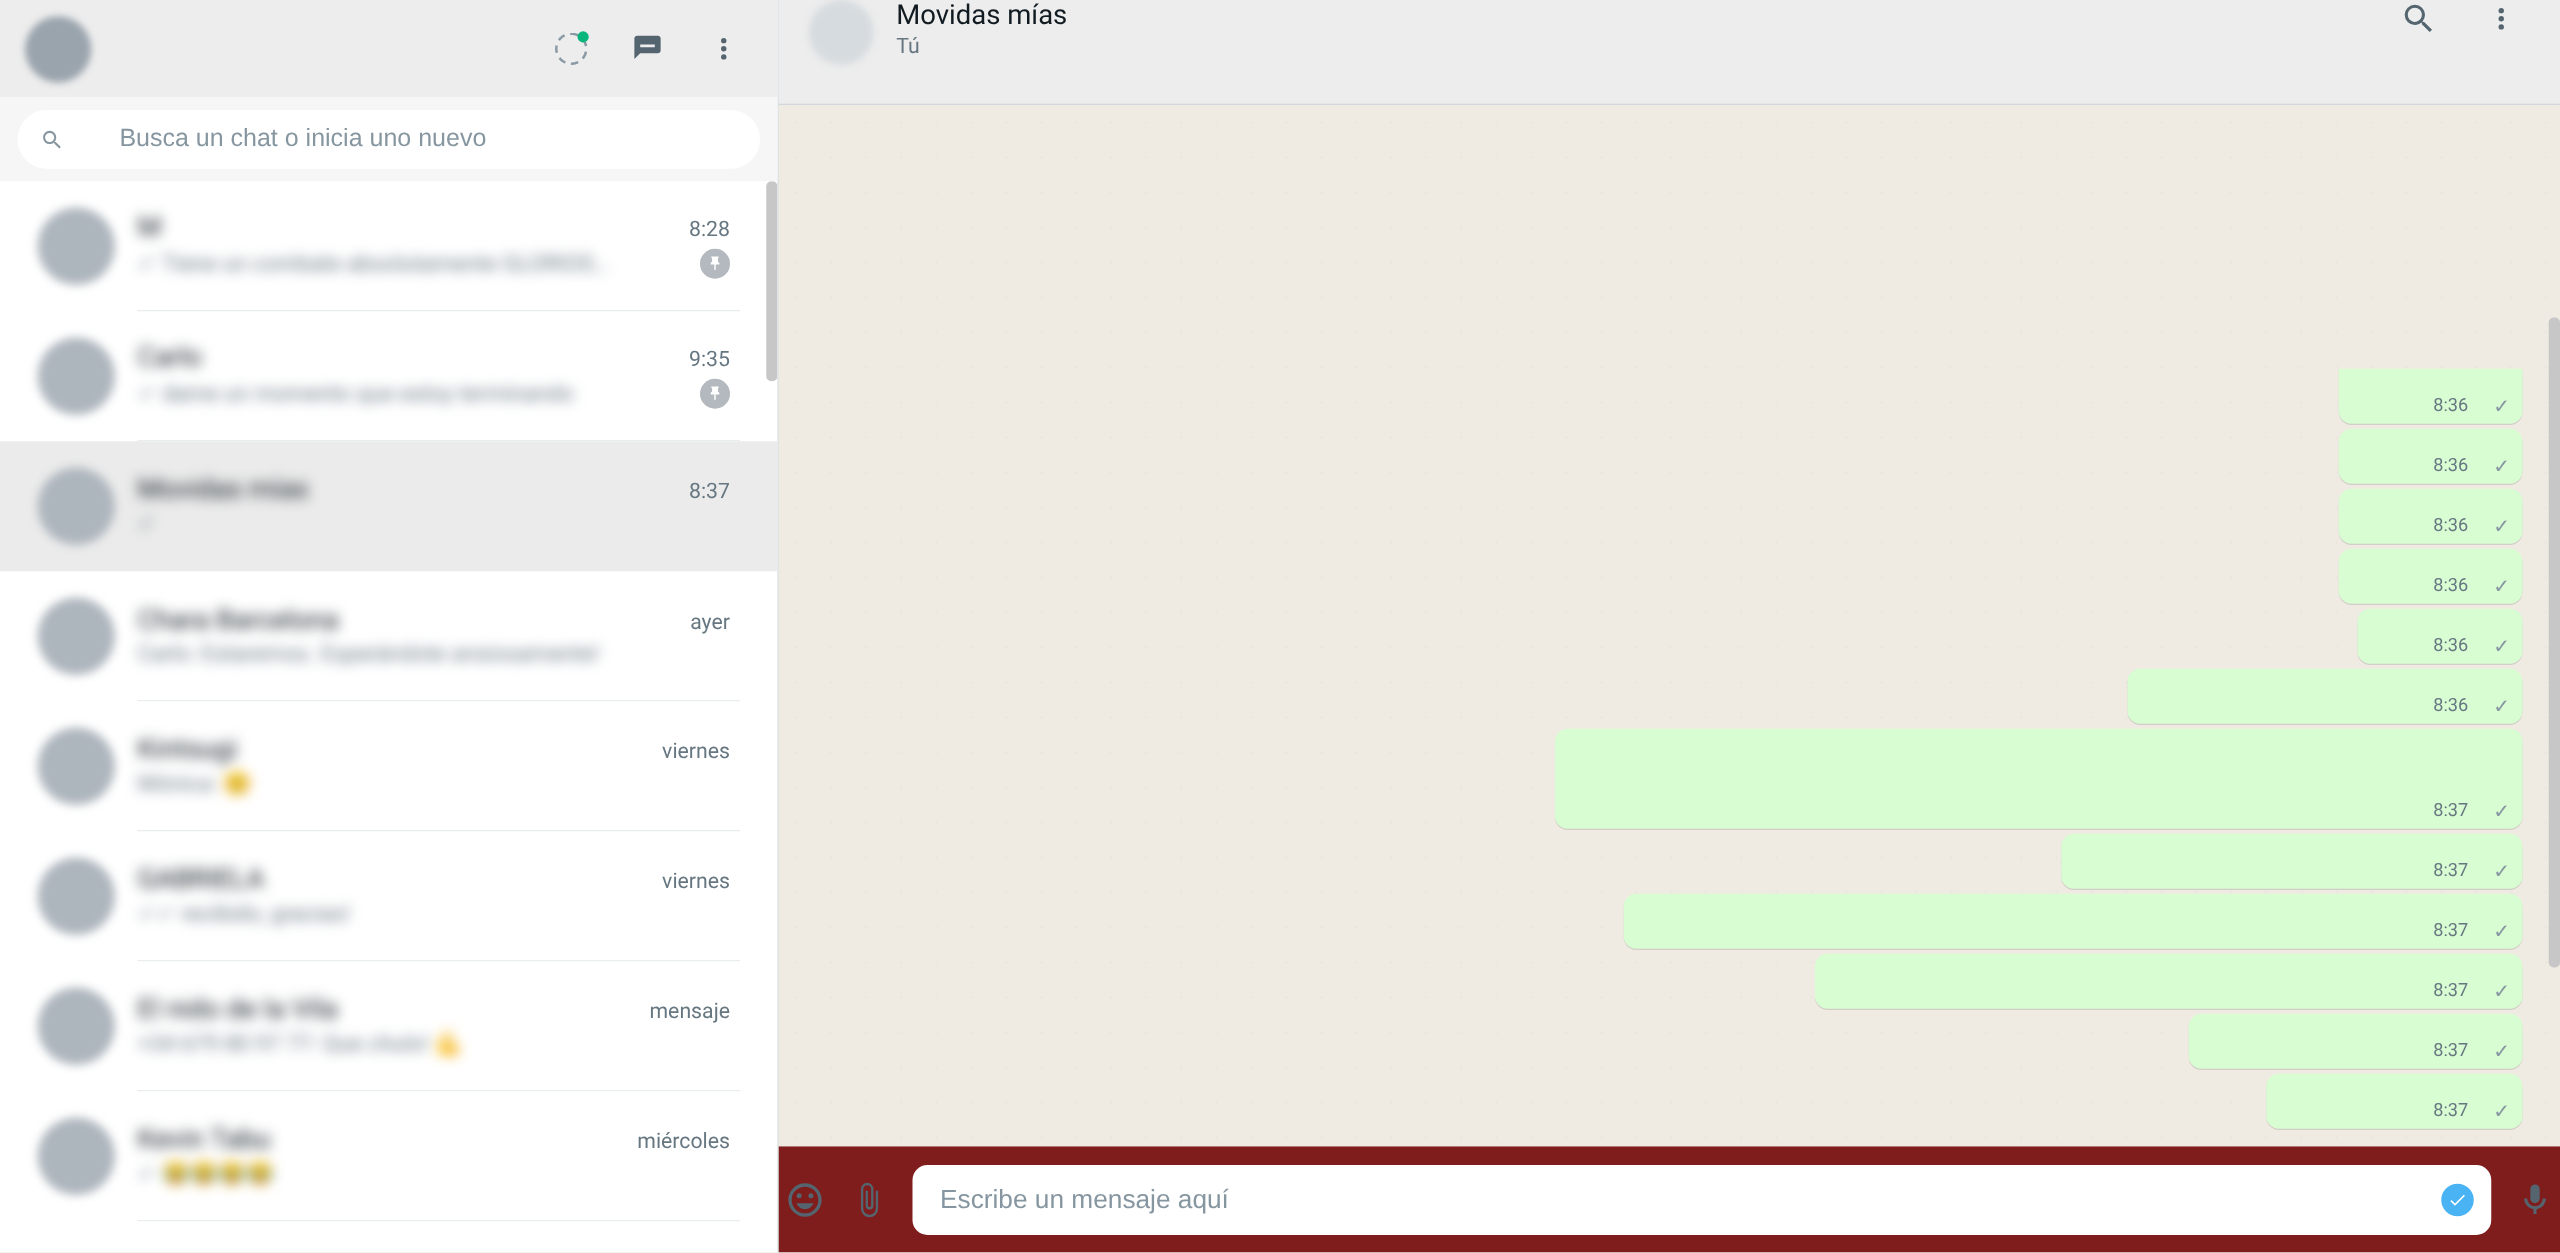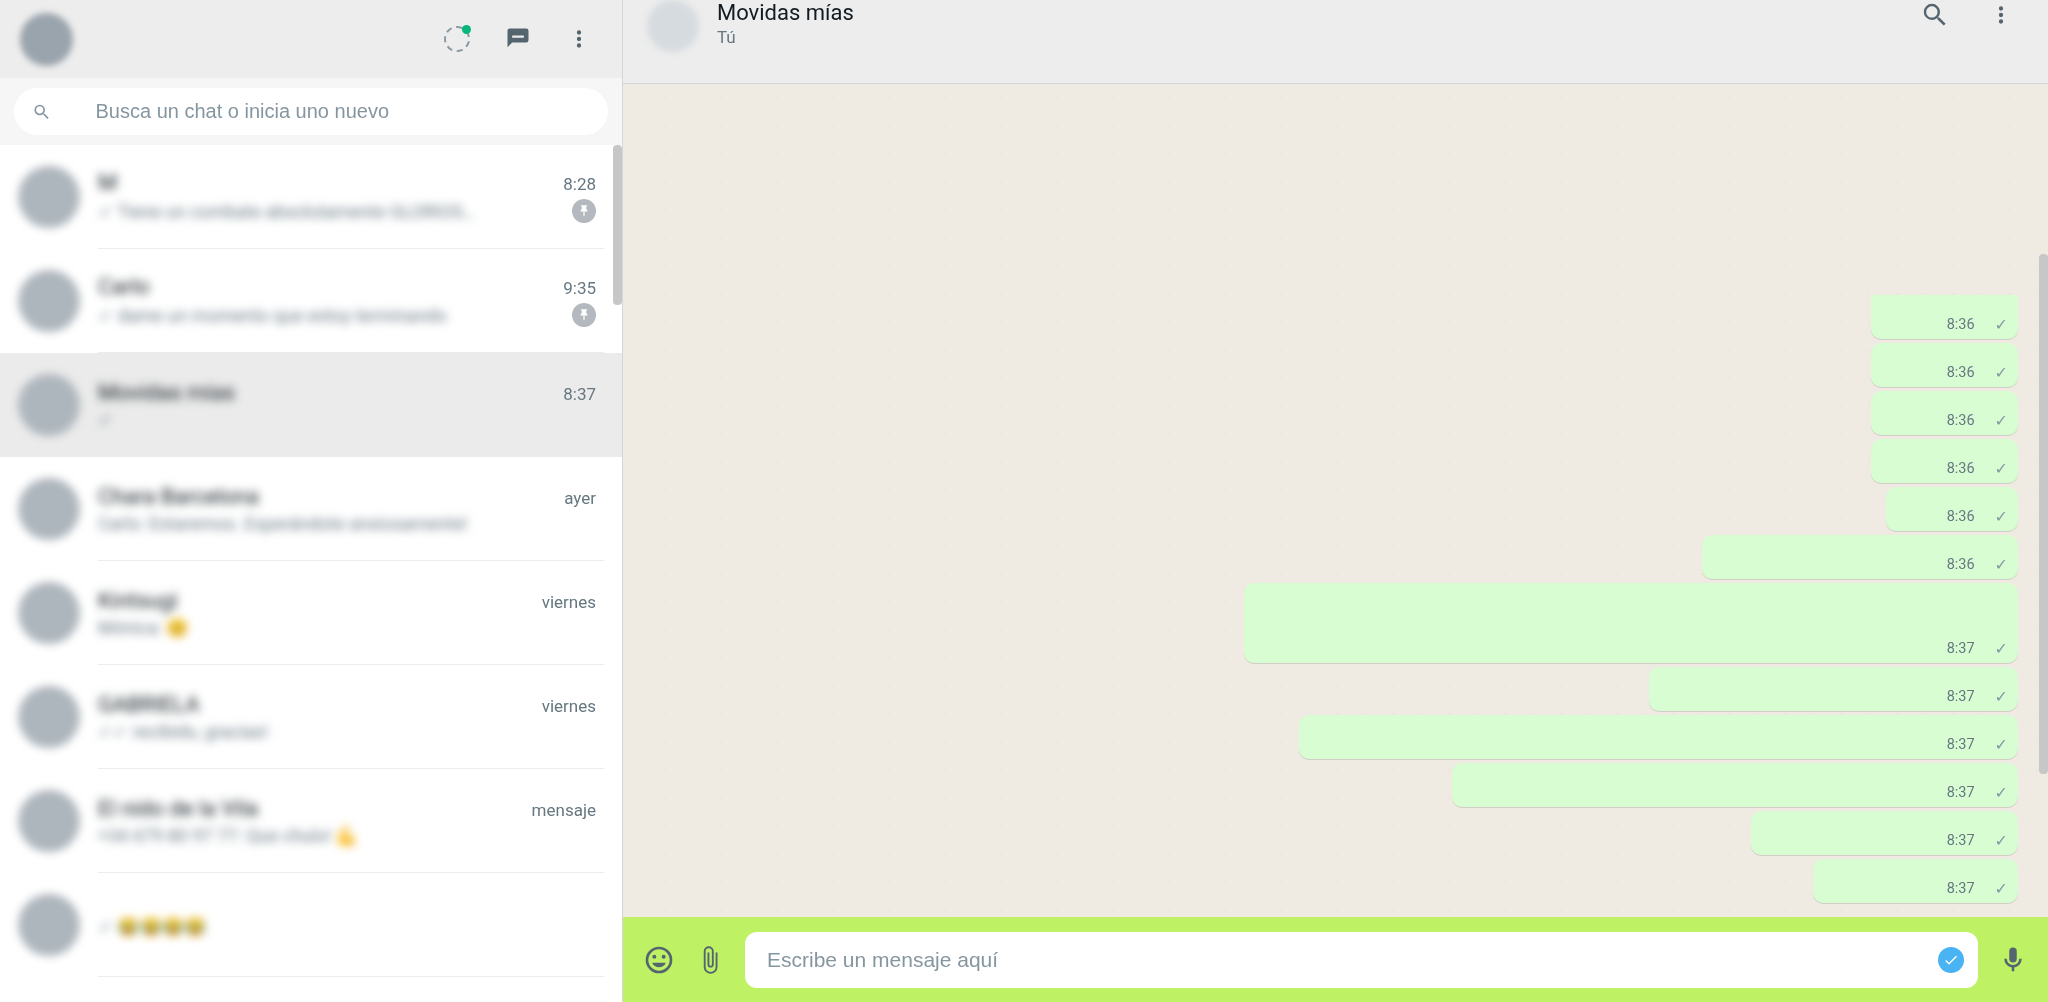--- a/index.html
+++ b/index.html
@@ -78,21 +78,21 @@
   }
   .search-box input::placeholder { color: #8696a0; }
   .chat-list {
     flex: 1;
     overflow-y: auto;
     position: relative;
   }
   .chat-item {
     display: flex;
     align-items: center;
-    padding: 0 18px;
+    padding: 0 30px;
     height: 104px;
     cursor: pointer;
   }
   .chat-item.selected { background: #ebebeb; }
   .chat-item .av {
     width: 62px; height: 62px; border-radius: 50%;
     background: #aeb6bd; flex-shrink: 0;
     filter: blur(4px);
   }
   .chat-body {
@@ -198,24 +198,24 @@
     color: #8696a0;
     font-size: 16px;
     line-height: 1;
   }
   .msg-scroll {
     position: absolute; right: 0; top: 170px; width: 9px; height: 520px;
     background: #c7c7c7; border-radius: 4px;
   }
   .composer {
     height: 85px;
-    background: #bef264;
-    display: flex;
-    align-items: center;
-    padding: 0 20px;
+    background: #7f1d1d;
+    display: flex;
+    align-items: center;
+    padding: 0 5px;
     gap: 20px;
   }
   .compose-input {
     flex: 1;
     background: #fff;
     border-radius: 12px;
     height: 56px;
     display: flex;
     align-items: center;
     padding: 0 22px;
@@ -357,20 +357,24 @@
             <div class="chat-time">mensaje</div>
           </div>
           <div class="chat-bottom">
             <div class="chat-preview" style="position: relative;">+34 679 80 97 77: Que chulo! 💪</div>
           </div>
         </div>
       </div>
       <div class="chat-item">
         <div class="av"></div>
         <div class="chat-body">
+          <div class="chat-top">
+            <div class="chat-name">Kevin Tabu</div>
+            <div class="chat-time">miércoles</div>
+          </div>
           <div class="chat-bottom">
             <div class="chat-preview">✓ 😂😂😂😂</div>
           </div>
         </div>
       </div>
     </div>
 </div>
 
 <div class="conversation">
   <div class="conv-header">

